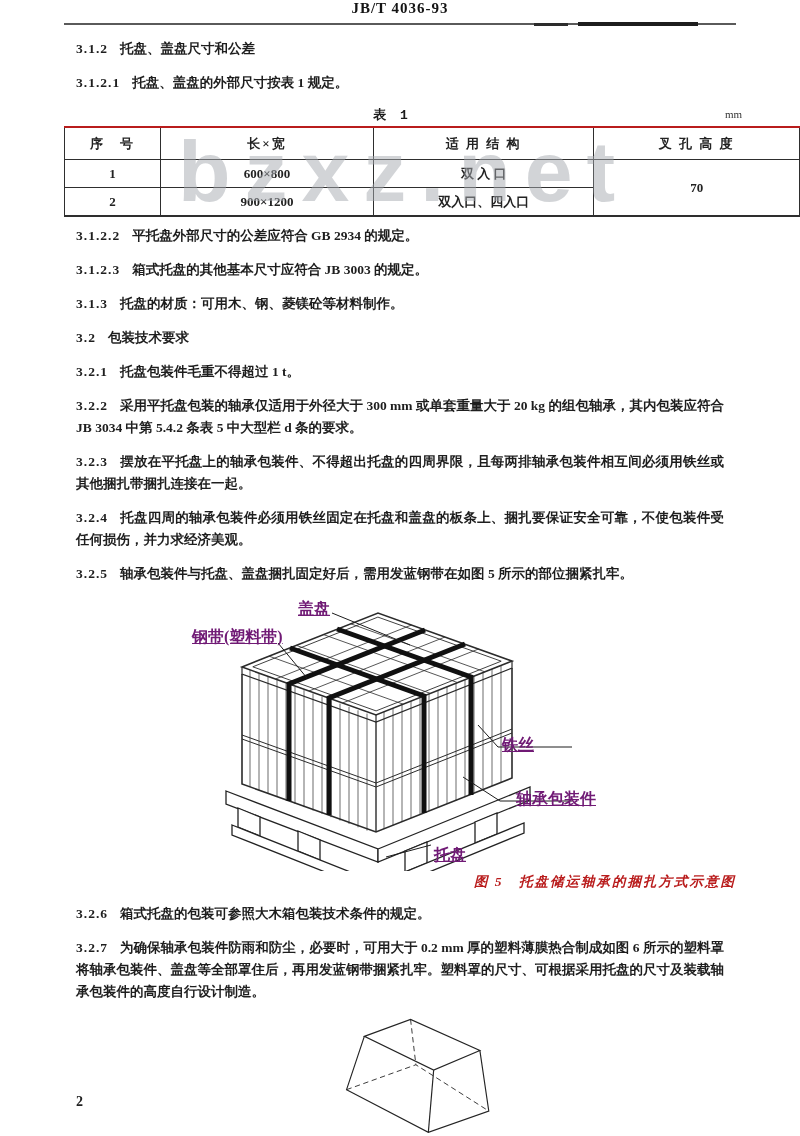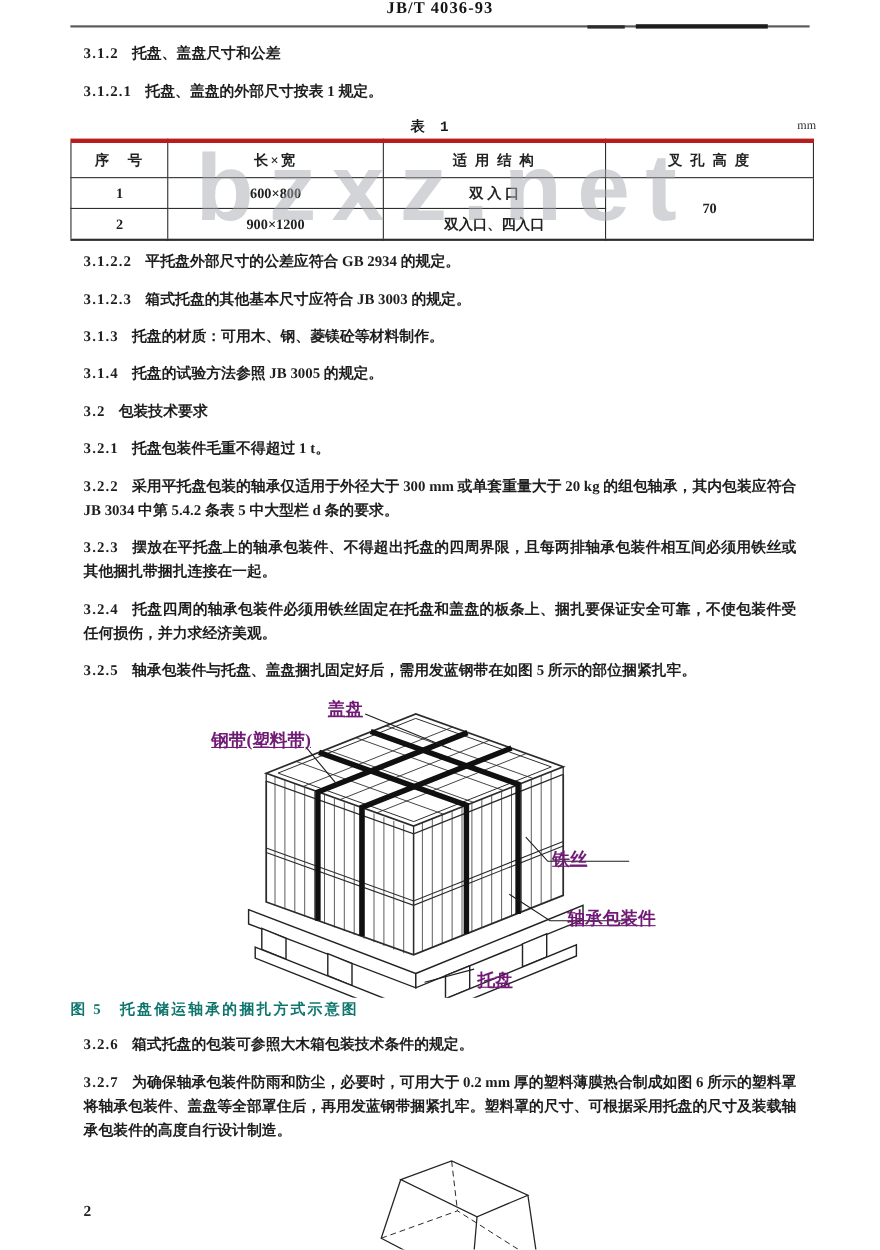--- a/index.html
+++ b/index.html
@@ -15,37 +15,37 @@
   .rule::after{content:"";position:absolute;right:38px;top:-1px;width:120px;height:4px;background:#1d1d1d;}
   .rule::before{content:"";position:absolute;right:168px;top:0;width:34px;height:3px;background:#2c2c2c;}
   .clause{margin:12px;font-size:13.5px;line-height:22px;text-align:justify;
     font-weight:600;color:#1e1e1e;}
   .clause .num{font-weight:bold;margin-right:12px;letter-spacing:1px;white-space:nowrap;}
   .first-clause{margin-top:13px;}
   
   .tblhead{position:relative;height:20px;margin-top:6px;font-size:13px;}
   .tcap{position:absolute;left:0;right:16px;text-align:center;font-weight:bold;letter-spacing:3px;font-family:Liberation Mono, monospace;}
   .tunit{position:absolute;right:-6px;top:2px;font-size:11px;color:#333;}
-  table.t1{width:676px;border-collapse:collapse;table-layout:fixed;font-size:13px;
-    border-top:4px solid #b91c1c;border-bottom:2px solid #2e2e2e;}
+  table.t1{width:736px;border-collapse:collapse;table-layout:fixed;font-size:13px;
+    border-top:2px solid #b91c1c;border-bottom:2px solid #2e2e2e;}
   table.t1 th,table.t1 td{border:1px solid #2e2e2e;text-align:center;padding:0;
     font-weight:600;color:#222;}
   table.t1 th{height:31px;font-weight:bold;letter-spacing:2px;}
   table.t1 td{height:27px;}
   table.t1 .c0{width:13%;} table.t1 .c1{width:29%;} table.t1 .c2{width:30%;} table.t1 .c3{width:28%;}
   table.t1 td.fork, table.t1 th.c3{border-left:1px dashed #444;}
   
   .watermark{position:absolute;left:178px;top:122px;z-index:3;pointer-events:none;
     font-family:"Liberation Sans","DejaVu Sans",sans-serif;font-weight:bold;
     font-size:86px;letter-spacing:14px;color:rgba(165,170,176,0.5);}
   
   .fig5{position:relative;width:395px;height:272px;margin:14px 0 0 116px;}
   .fig6{position:relative;width:230px;height:120px;margin:8px 0 0 236px;}
-  .figcap{margin:2px 0 6px 0;text-align:left;font-size:13.5px;font-weight:bold;
-    letter-spacing:2px;color:#0f766e;}
+  .figcap{margin:2px 0 6px 0;text-align:right;font-size:13.5px;font-weight:bold;
+    letter-spacing:2px;color:#b91c1c;font-style:italic;}
   .figlabel{position:absolute;font-size:16px;font-weight:bold;color:#701a75;
     text-decoration:underline;white-space:nowrap;z-index:2;}
   .lab-cover{left:118px;top:0px;}
   .lab-strap{left:12px;top:28px;}
   .lab-wire{left:322px;top:136px;}
   .lab-package{left:336px;top:190px;}
   .lab-pallet{left:254px;top:246px;}
   .page-number{position:absolute;left:76px;top:1094px;font-size:14px;font-weight:bold;color:#222;}
   svg{display:block;}
 </style>
@@ -87,21 +87,20 @@
         <td>2</td>
         <td>900×1200</td>
         <td>双入口、四入口</td>
       </tr>
     </tbody>
   </table>
 
   <p class="clause" style="margin-top:8px"><b class="num">3.1.2.2</b><span>平托盘外部尺寸的公差应符合 GB 2934 的规定。</span></p>
   <p class="clause"><b class="num">3.1.2.3</b><span>箱式托盘的其他基本尺寸应符合 JB 3003 的规定。</span></p>
   <p class="clause"><b class="num">3.1.3</b><span>托盘的材质：可用木、钢、菱镁砼等材料制作。</span></p>
-  <p class="clause"><b class="num">3.1.4</b><span>托盘的试验方法参照 JB 3005 的规定。</span></p>
   <p class="clause"><b class="num">3.2</b><span>包装技术要求</span></p>
   <p class="clause"><b class="num">3.2.1</b><span>托盘包装件毛重不得超过 1 t。</span></p>
   <p class="clause"><b class="num">3.2.2</b><span>采用平托盘包装的轴承仅适用于外径大于 300 mm 或单套重量大于 20 kg 的组包轴承，其内包装应符合 JB 3034 中第 5.4.2 条表 5 中大型栏 d 条的要求。</span></p>
   <p class="clause"><b class="num">3.2.3</b><span>摆放在平托盘上的轴承包装件、不得超出托盘的四周界限，且每两排轴承包装件相互间必须用铁丝或其他捆扎带捆扎连接在一起。</span></p>
   <p class="clause"><b class="num">3.2.4</b><span>托盘四周的轴承包装件必须用铁丝固定在托盘和盖盘的板条上、捆扎要保证安全可靠，不使包装件受任何损伤，并力求经济美观。</span></p>
   <p class="clause"><b class="num">3.2.5</b><span>轴承包装件与托盘、盖盘捆扎固定好后，需用发蓝钢带在如图 5 所示的部位捆紧扎牢。</span></p>
 
   <div class="fig5">
     <svg width="395" height="272" viewBox="0 0 395 272">
       <g stroke="#2b2b2b" fill="none" stroke-width="1.2">

